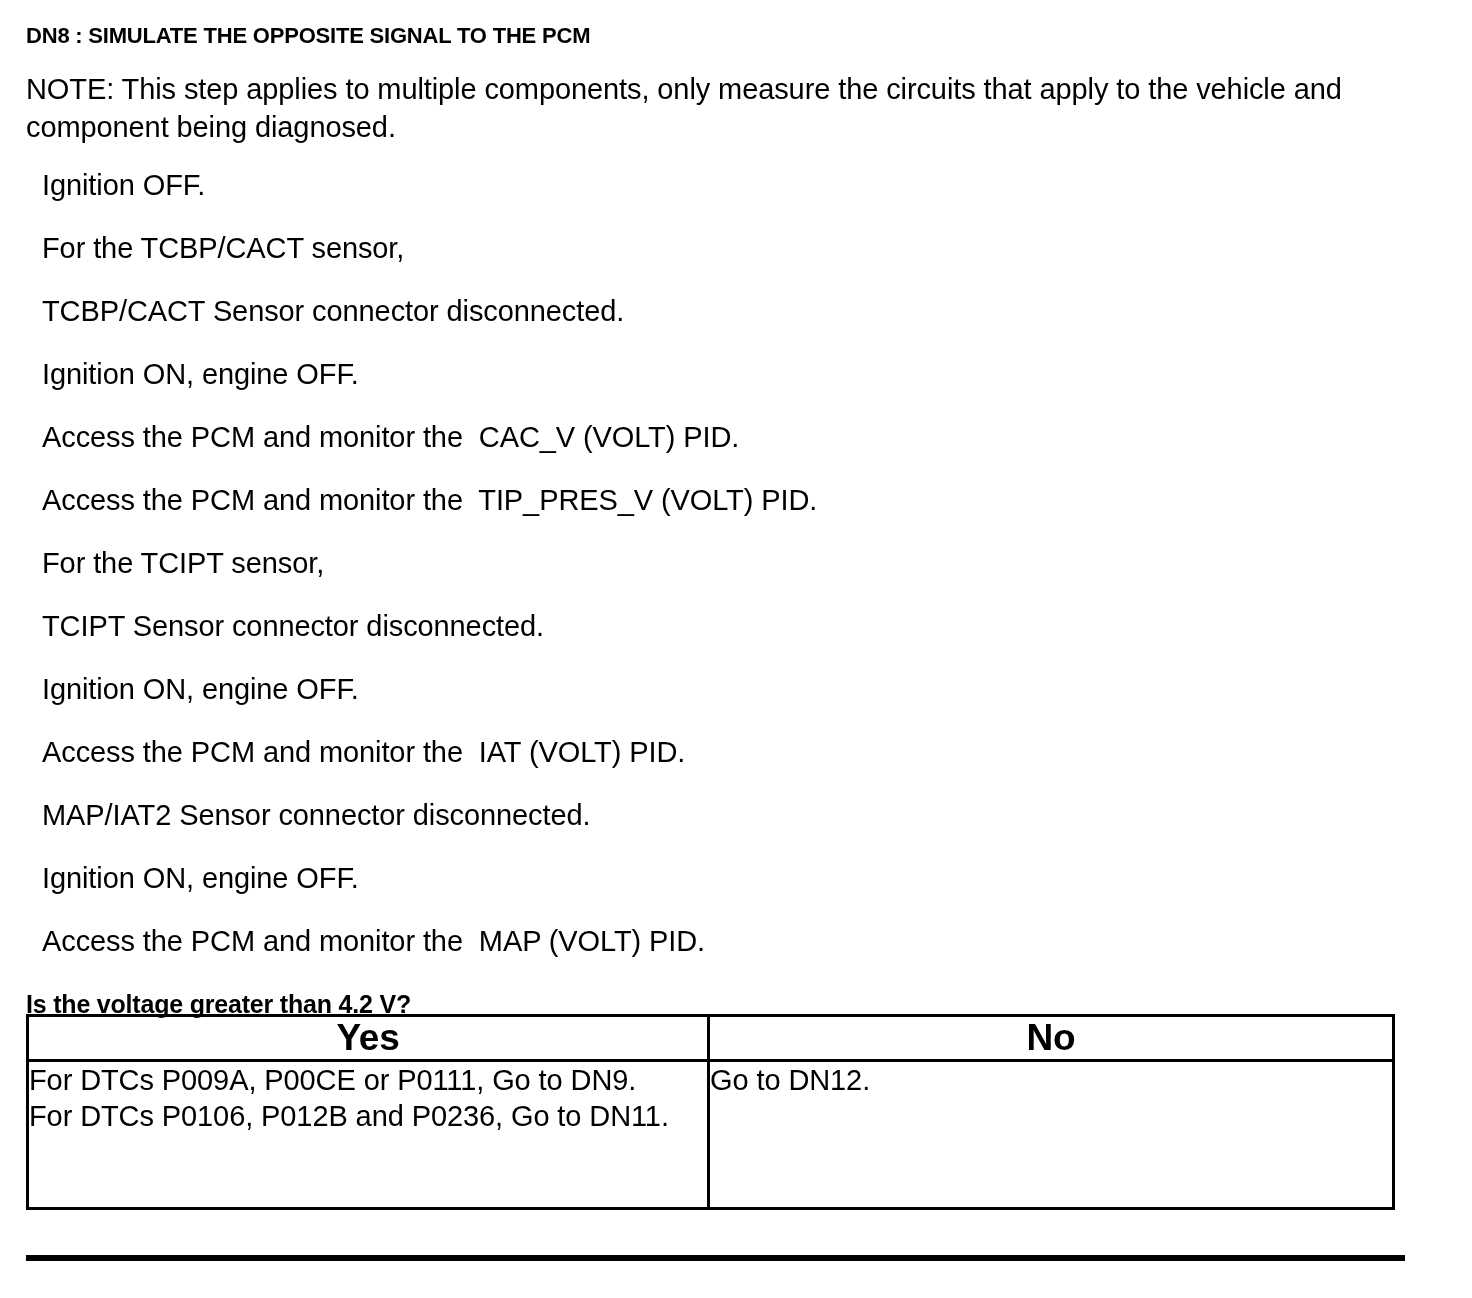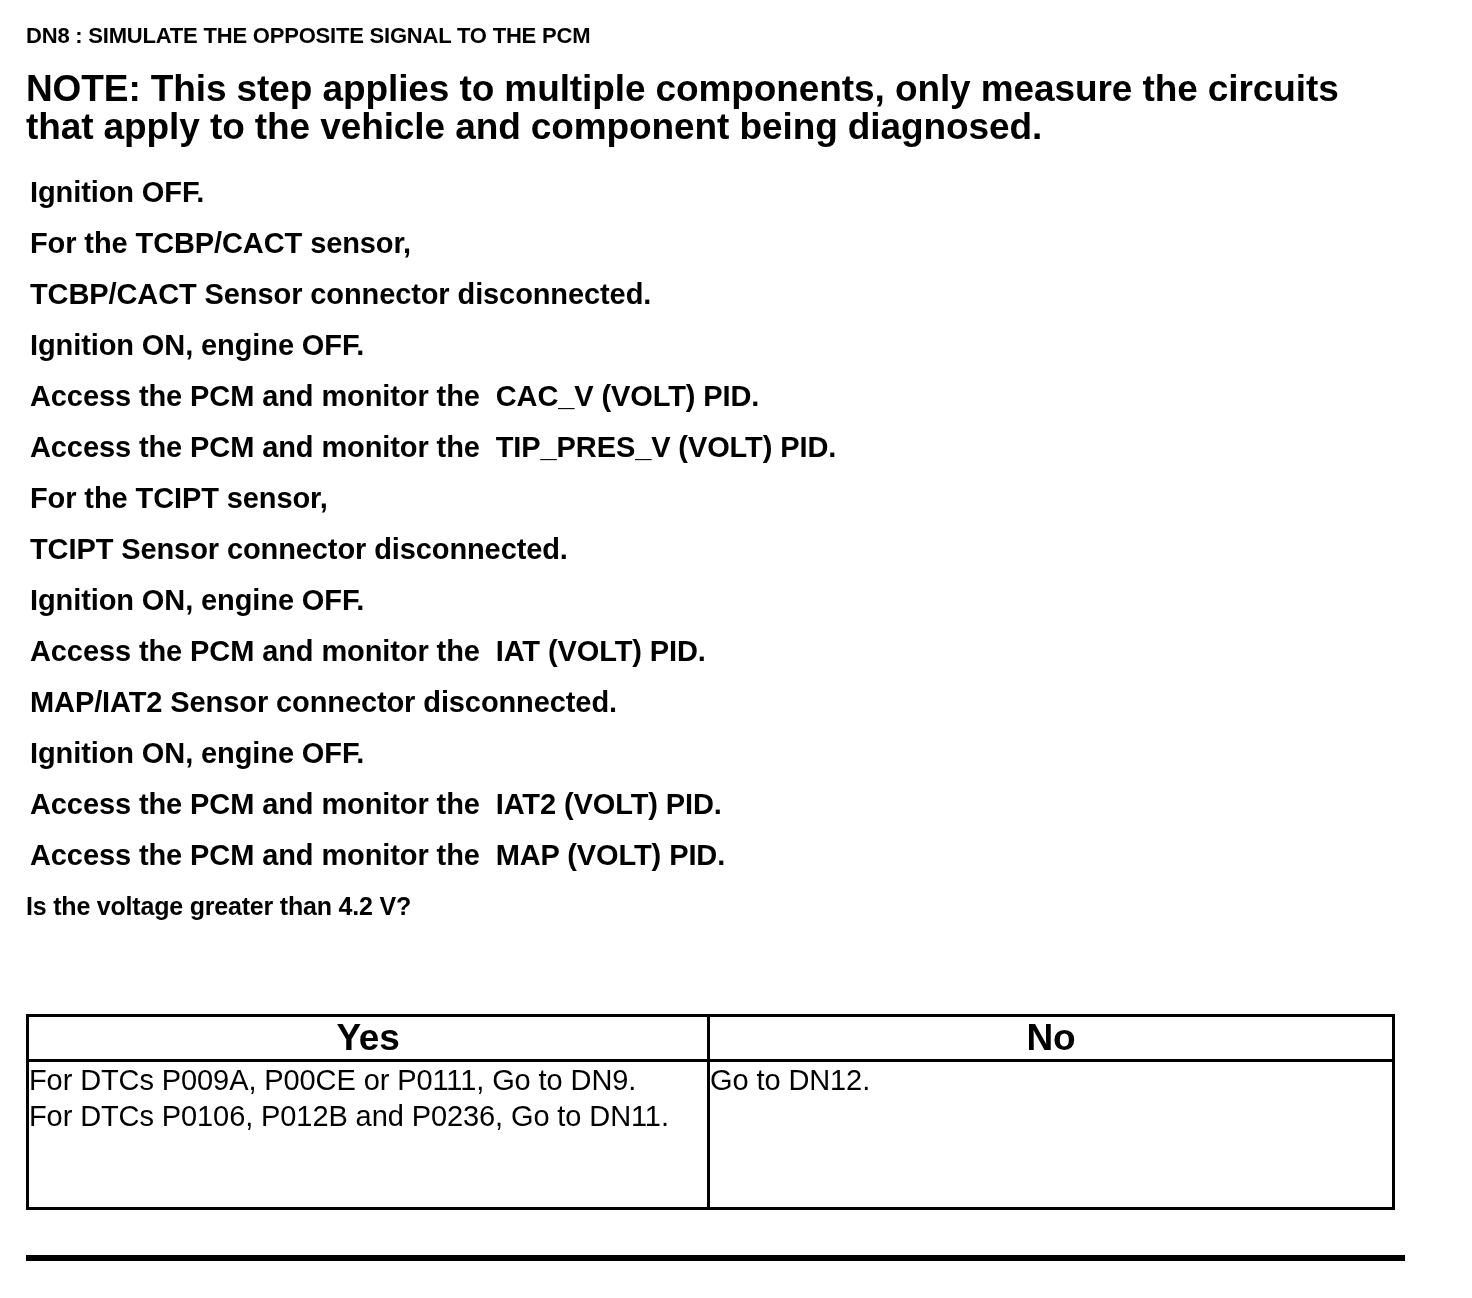--- a/index.html
+++ b/index.html
@@ -35,32 +35,32 @@
   }
 
   .body-block {
     position: absolute;
     left: 26px;
     top: 70px;
     width: 1360px;
   }
 
   .note-line {
-    font-size: 37px;
+    font-size: 29px;
     line-height: 38px;
-    font-weight: bold;
-    margin: 0 0 23px 0;
+    font-weight: normal;
+    margin: 0 0 8px 0;
     letter-spacing: -0.1px;
   }
 
   .step-line {
     font-size: 29px;
     line-height: 47px;
-    font-weight: bold;
-    margin: 4px;
+    font-weight: normal;
+    margin: 16px;
     white-space: pre;
     letter-spacing: -0.1px;
   }
 
   .question-line {
     font-size: 25px;
     line-height: 47px;
     font-weight: bold;
     margin: 0;
     letter-spacing: -0.2px;
@@ -137,21 +137,20 @@
     <p class="step-line">TCBP/CACT Sensor connector disconnected.</p>
     <p class="step-line">Ignition ON, engine OFF.</p>
     <p class="step-line">Access the PCM and monitor the  CAC_V (VOLT) PID.</p>
     <p class="step-line">Access the PCM and monitor the  TIP_PRES_V (VOLT) PID.</p>
     <p class="step-line">For the TCIPT sensor,</p>
     <p class="step-line">TCIPT Sensor connector disconnected.</p>
     <p class="step-line">Ignition ON, engine OFF.</p>
     <p class="step-line">Access the PCM and monitor the  IAT (VOLT) PID.</p>
     <p class="step-line">MAP/IAT2 Sensor connector disconnected.</p>
     <p class="step-line">Ignition ON, engine OFF.</p>
-    <p class="step-line">Access the PCM and monitor the  IAT2 (VOLT) PID.</p>
     <p class="step-line">Access the PCM and monitor the  MAP (VOLT) PID.</p>
 
     <p class="question-line">Is the voltage greater than 4.2 V?</p>
   </div>
 
   <table class="decision-table">
     <colgroup>
       <col class="col-yes">
       <col class="col-no">
     </colgroup>

